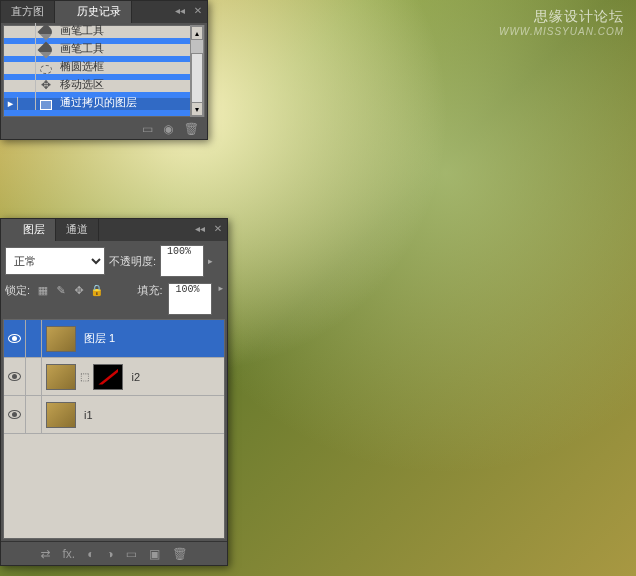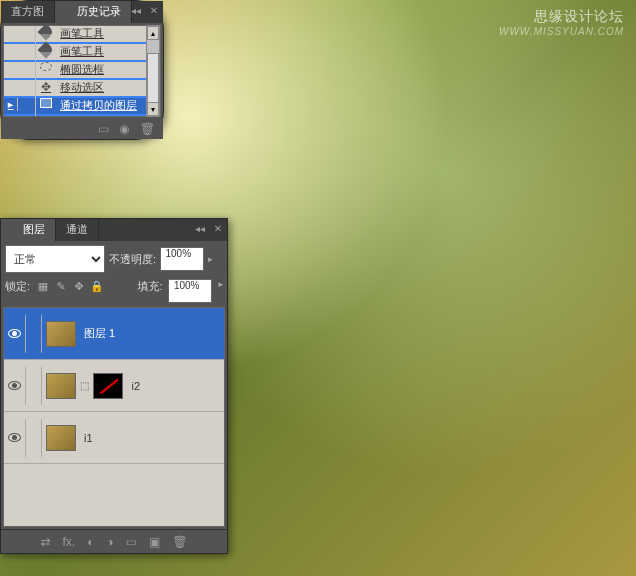--- a/index.html
+++ b/index.html
@@ -11,44 +11,44 @@
 
 
 .panel { position: absolute; background: #535353; border: 1px solid #2a2a2a; box-shadow: 2px 2px 8px rgba(0,0,0,0.5); z-index: 10; }
 .panel-tabs { display: flex; background: #3a3a3a; height: 22px; position: relative; }
 .panel-tab { padding: 3px 10px; font-size: 11px; color: #ccc; cursor: pointer; border-right: 1px solid #2a2a2a; }
 .panel-tab.active { background: #535353; color: #fff; padding-left: 22px; }
 .panel-close { position: absolute; right: 2px; top: 2px; display: flex; gap: 4px; }
 .panel-close span { width: 14px; height: 14px; display: flex; align-items: center; justify-content: center; color: #999; font-size: 10px; cursor: pointer; }
 
 
-.history-panel { top: 0; left: 0; width: 164px; border-radius: 29px; }
+.history-panel { top: 0; left: 0; width: 208px; }
 .history-list { background: #d4d0c8; border: 1px solid #666; margin: 2px; }
-.history-item { display: flex; align-items: flex-start; height: 18px; border-bottom: 2px solid #3b82f6; font-size: 11px; color: #333; cursor: pointer; text-decoration: underline; }
+.history-item { display: flex; align-items: flex-end; height: 18px; border-bottom: 6px solid #3b82f6; font-size: 11px; color: #333; cursor: pointer; }
 .history-item.selected { background: #316ac5; color: #fff; }
 .history-step-col { width: 18px; height: 18px; border-right: 1px solid #bbb; display: flex; align-items: center; justify-content: center; }
 .history-icon-col { width: 20px; display: flex; align-items: center; justify-content: center; }
 .history-label { padding-left: 4px; }
 .history-arrow { width: 14px; border-right: 1px solid #bbb; display: flex; align-items: center; justify-content: center; }
 .scrollbar-v { position: absolute; right: 3px; top: 24px; bottom: 22px; width: 14px; background: #c0c0c0; border: 1px solid #888; }
 .scrollbar-thumb { position: absolute; left: 0; right: 0; top: 30%; height: 50px; background: #e0e0e0; border: 1px solid #888; }
 .scrollbar-btn { position: absolute; left: 0; right: 0; height: 14px; background: #d4d0c8; border: 1px solid #888; display: flex; align-items: center; justify-content: center; font-size: 8px; }
 .history-footer { height: 20px; background: #535353; display: flex; justify-content: flex-end; gap: 10px; padding-right: 8px; align-items: center; }
 .history-footer span { color: #999; cursor: pointer; font-size: 12px; }
 
 
 .layers-panel { top: 218px; left: 0; width: 228px; }
 .layers-controls { padding: 4px; display: flex; align-items: center; gap: 4px; font-size: 11px; color: #ddd; }
 .blend-select { width: 100px; height: 28px; background: #fff; border: 1px solid #666; font-size: 11px; padding: 0 4px; color: #333; }
-.opacity-input { width: 44px; height: 24px; background: #fff; border: 1px solid #666; font-size: 10px; text-align: right; padding-right: 12px; color: #333; position: relative; }
+.opacity-input { width: 44px; height: 32px; background: #fff; border: 1px solid #666; font-size: 10px; text-align: right; padding-right: 12px; color: #333; position: relative; font-family: Liberation Mono, monospace; }
 .layers-lock { padding: 2px 4px; display: flex; gap: 6px; font-size: 11px; color: #ddd; }
 .lock-icons { display: flex; gap: 4px; }
 .lock-icons span { width: 14px; height: 14px; display: flex; align-items: center; justify-content: center; color: #aaa; font-size: 11px; }
 .layers-list { background: #d4d0c8; border: 1px solid #666; margin: 2px; min-height: 220px; }
-.layer-item { display: flex; align-items: center; height: 52px; border-bottom: 1px solid #aaa; font-size: 11px; color: #333; }
+.layer-item { display: flex; align-items: center; height: 38px; border-bottom: 1px solid #aaa; font-size: 11px; color: #333; }
 .layer-item.selected { background: #316ac5; color: #fff; }
 .layer-vis { width: 22px; height: 38px; border-right: 1px solid #aaa; display: flex; align-items: center; justify-content: center; }
 .layer-link { width: 16px; height: 38px; border-right: 1px solid #aaa; }
 .layer-thumb { width: 30px; height: 26px; margin: 0 4px; border: 1px solid #666; background: linear-gradient(135deg, #c0a050, #8a7030); }
 .layer-mask-thumb { width: 30px; height: 26px; margin: 0 4px; border: 1px solid #666; background: #000; position: relative; }
 .layer-mask-thumb::after { content: ""; position: absolute; top: 4px; left: 4px; right: 4px; bottom: 4px; background: #c00; clip-path: polygon(0 100%, 100% 0, 100% 20%, 20% 100%); }
 .layer-label { padding-left: 4px; }
 .layers-footer { height: 24px; background: #535353; display: flex; justify-content: center; gap: 12px; align-items: center; border-top: 1px solid #333; }
 .layers-footer span { color: #999; cursor: pointer; font-size: 12px; }
 

